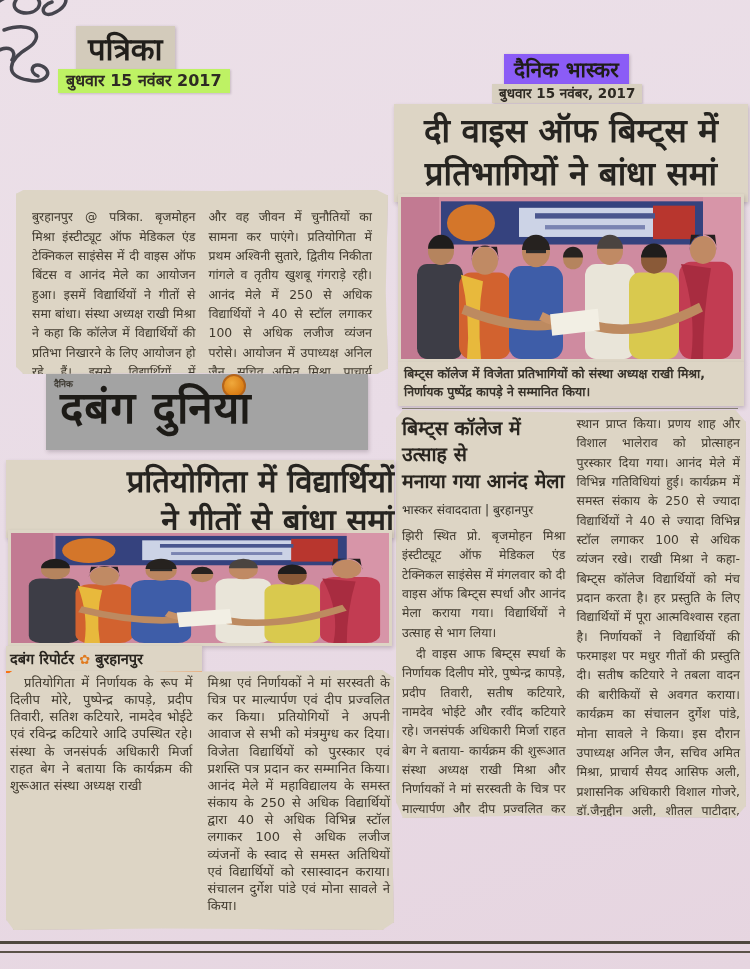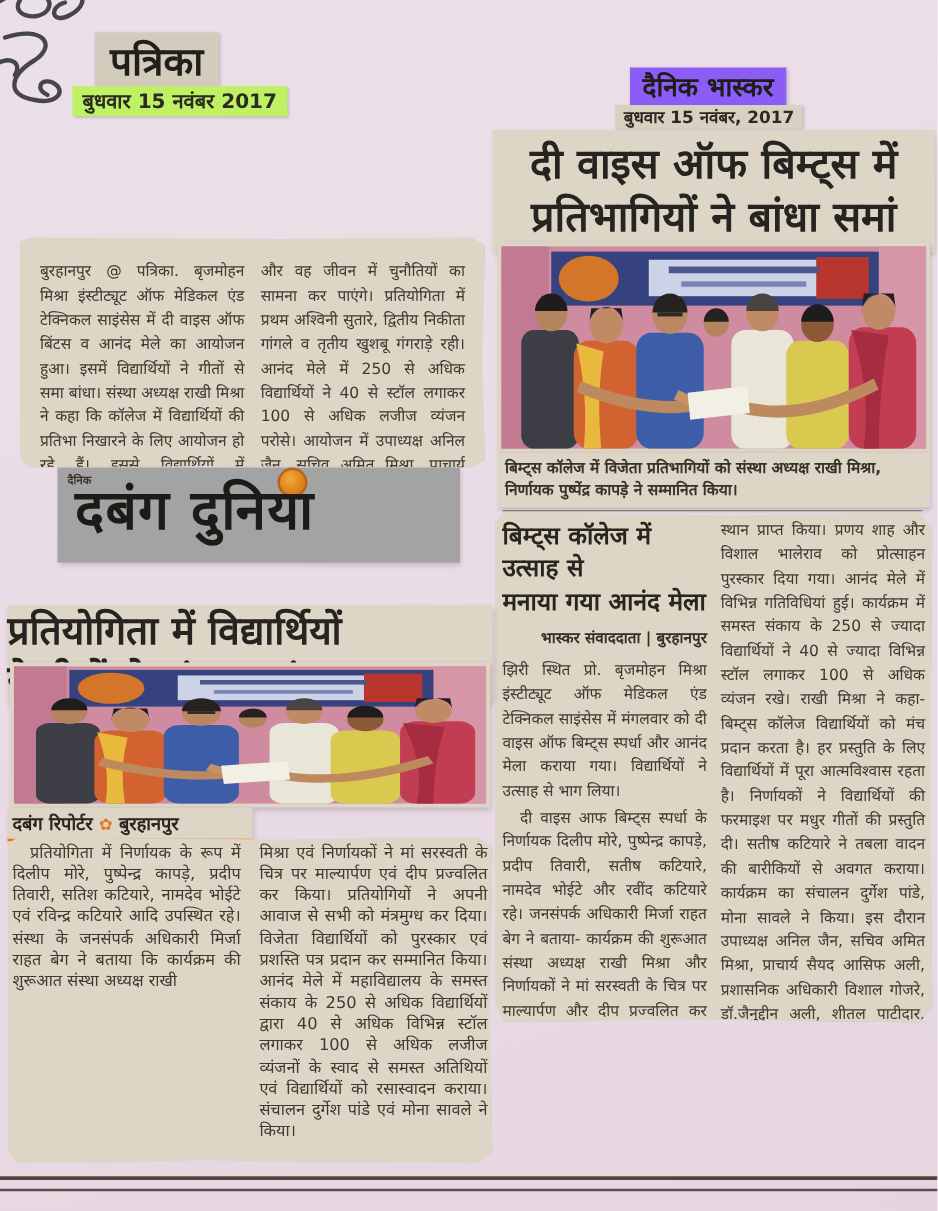--- a/index.html
+++ b/index.html
@@ -38,33 +38,33 @@
   .bha-date{position:absolute;left:100px;top:32px;padding:0 7px 1px;background:#d8d0c0;
     font-size:13.5px;font-weight:700;color:#2e2a23;box-shadow:1px 1px 2px rgba(60,40,50,.2);}
   .bha-headline{left:2px;top:52px;width:354px;height:92px;padding-top:6px;text-align:center;
     font-size:33px;line-height:1.3;font-weight:800;color:#262420;}
   .bha-photoframe{left:6px;top:142px;width:346px;height:168px;padding:3px;box-sizing:border-box;}
   .bha-caption{left:6px;top:310px;width:346px;padding:3px 6px 5px;box-sizing:border-box;
     font-size:12.4px;font-weight:700;line-height:1.45;color:#37322a;}
   .bha-divider{position:absolute;left:10px;top:356px;width:336px;border-top:1.5px solid #837d6f;}
   .bha-body{left:4px;top:358px;width:350px;height:408px;padding:4px 6px;box-sizing:border-box;gap:11px;}
   .bha-subhead{font-size:19.5px;line-height:1.35;font-weight:800;color:#29251f;margin:2px 0 6px;}
-  .bha-byline{font-size:12.2px;font-weight:700;color:#332f27;margin:0 0 8px;text-align:right;}
+  .bha-byline{font-size:12.2px;font-weight:400;color:#332f27;margin:0 0 8px;text-align:left;}
   
   #dabang{left:6px;top:372px;width:388px;height:575px;position:absolute;}
   .dab-masthead{left:40px;top:2px;width:322px;height:76px;background:#a3a3a3;}
   .dab-masthead .big{position:absolute;left:14px;top:2px;font-size:44px;font-weight:800;
     letter-spacing:1px;color:#1d1b17;}
   .dab-masthead .small{position:absolute;left:8px;top:3px;font-size:9px;font-weight:700;color:#3a362e;}
   .dab-logo{position:absolute;left:176px;top:0px;width:24px;height:24px;border-radius:50%;
     background:radial-gradient(circle at 40% 35%,#f0a93c,#d97d14 70%);border:2px solid #b5641a;box-sizing:border-box;}
   .dab-date{position:absolute;left:108px;top:66px;padding:1px 12px 3px;background:#c4272e;
     color:#ffd23a;font-size:15px;font-weight:800;box-shadow:1px 1px 2px rgba(60,40,50,.25);}
-  .dab-headline{left:0;top:88px;width:388px;height:76px;text-align:left;
-    font-size:31px;line-height:1.25;font-weight:800;color:#262420;padding-top:2px;margin-top:24px;}
+  .dab-headline{left:0;top:88px;width:388px;height:76px;text-align:right;
+    font-size:31px;line-height:1.25;font-weight:800;color:#262420;padding-top:2px;}
   .dab-photoframe{left:2px;top:158px;width:384px;height:116px;padding:3px;box-sizing:border-box;}
   .dab-bylinebar{left:0;top:274px;width:196px;padding:2px 4px 3px;box-sizing:border-box;
     font-size:14.5px;font-weight:800;color:#29251f;border-bottom:2px solid #f97316;}
   .dab-body{left:0;top:298px;width:388px;height:260px;padding:4px 4px;box-sizing:border-box;gap:15px;}
   .dab-body .body-text{font-size:13px;line-height:1.32;}
   .flower{color:#e07a1e;font-size:13px;}
   .photo-svg{display:block;width:100%;height:100%;}
 </style>
 </head>
 <body>

